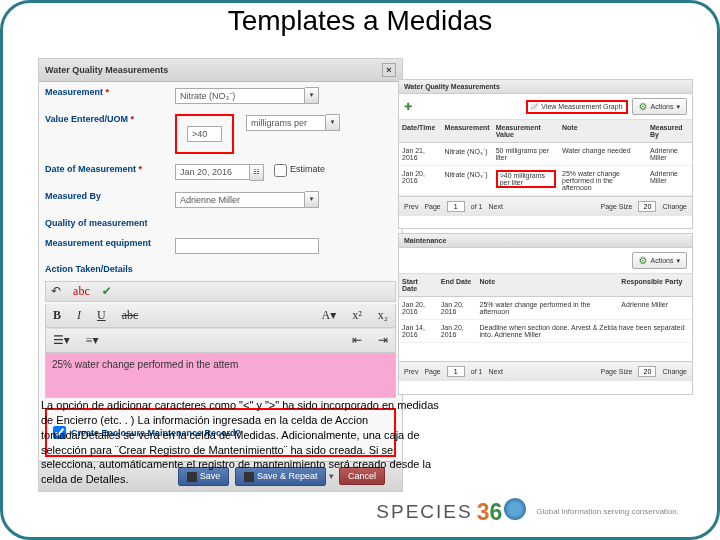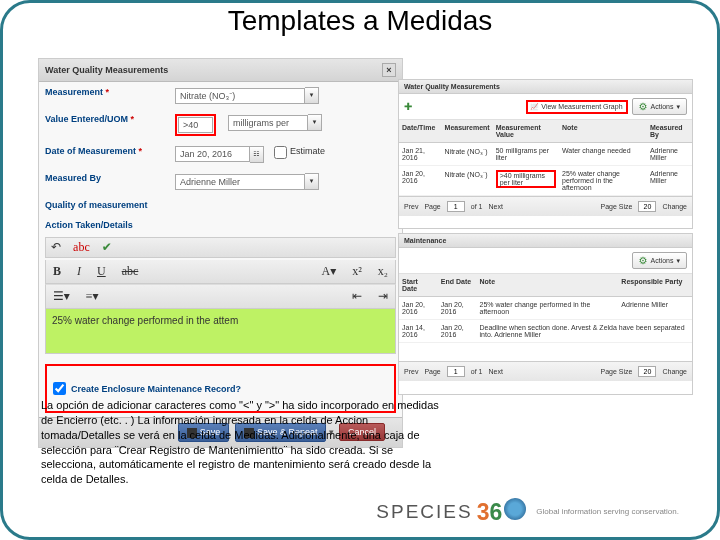--- a/index.html
+++ b/index.html
@@ -106,21 +106,21 @@
     font-family: 'Times New Roman', serif;
     font-size: 12px;
     padding: 0 3px;
     cursor: pointer;
   }
   .editor-body {
     border: 1px solid #ccc;
     border-top: none;
     margin: 0 6px;
     min-height: 45px;
-    background: #bef264;
+    background: #f9a8d4;
     padding: 6px;
     font-size: 10px;
     color: #333;
   }
   .checkbox-row {
     display: flex;
     align-items: center;
     padding: 16px 6px;
     font-size: 9px;
     font-weight: bold;
@@ -302,21 +302,21 @@
   <div class="form-row">
     <span class="form-label"><span>Measurement</span> <span class="ast">*</span></span>
     <span class="dropdown">
       <input class="form-input" style="width: 130px;" value="Nitrate (NO₃⁻)">
       <span class="dropdown-arrow">▾</span>
     </span>
   </div>
 
   <div class="form-row">
     <span class="form-label"><span>Value Entered/UOM</span> <span class="ast">*</span></span>
-    <span style="border:2px solid red; padding:1px;">
+    <span style="border:2px solid red; padding:10px;">
       <input class="form-input" style="width: 35px;" value="&gt;40">
     </span>
     <span class="dropdown" style="margin-left:12px;">
       <input class="form-input" style="width: 80px;" value="milligrams per">
       <span class="dropdown-arrow">▾</span>
     </span>
   </div>
 
   <div class="form-row">
     <span class="form-label"><span>Date of Measurement</span> <span class="ast">*</span></span>
@@ -332,20 +332,24 @@
     <span class="dropdown">
       <input class="form-input" style="width: 130px;" value="Adrienne Miller">
       <span class="dropdown-arrow">▾</span>
     </span>
   </div>
 
   <div class="form-row">
     <span class="form-label">Quality of measurement</span>
   </div>
 
+  <div class="form-row">
+    <span class="form-label">Measurement equipment</span>
+    <input class="form-input" style="width: 144px;">
+  </div>
 
   <div class="form-row" style="align-items:flex-start">
     <span class="form-label">Action Taken/Details</span>
   </div>
 
   <div class="editor-toolbar">
     <span class="tbtn">↶</span>
     <span class="tbtn" style="color:#c00">abc</span>
     <span class="tbtn" style="color:#3a8a3a">✔</span>
   </div>

